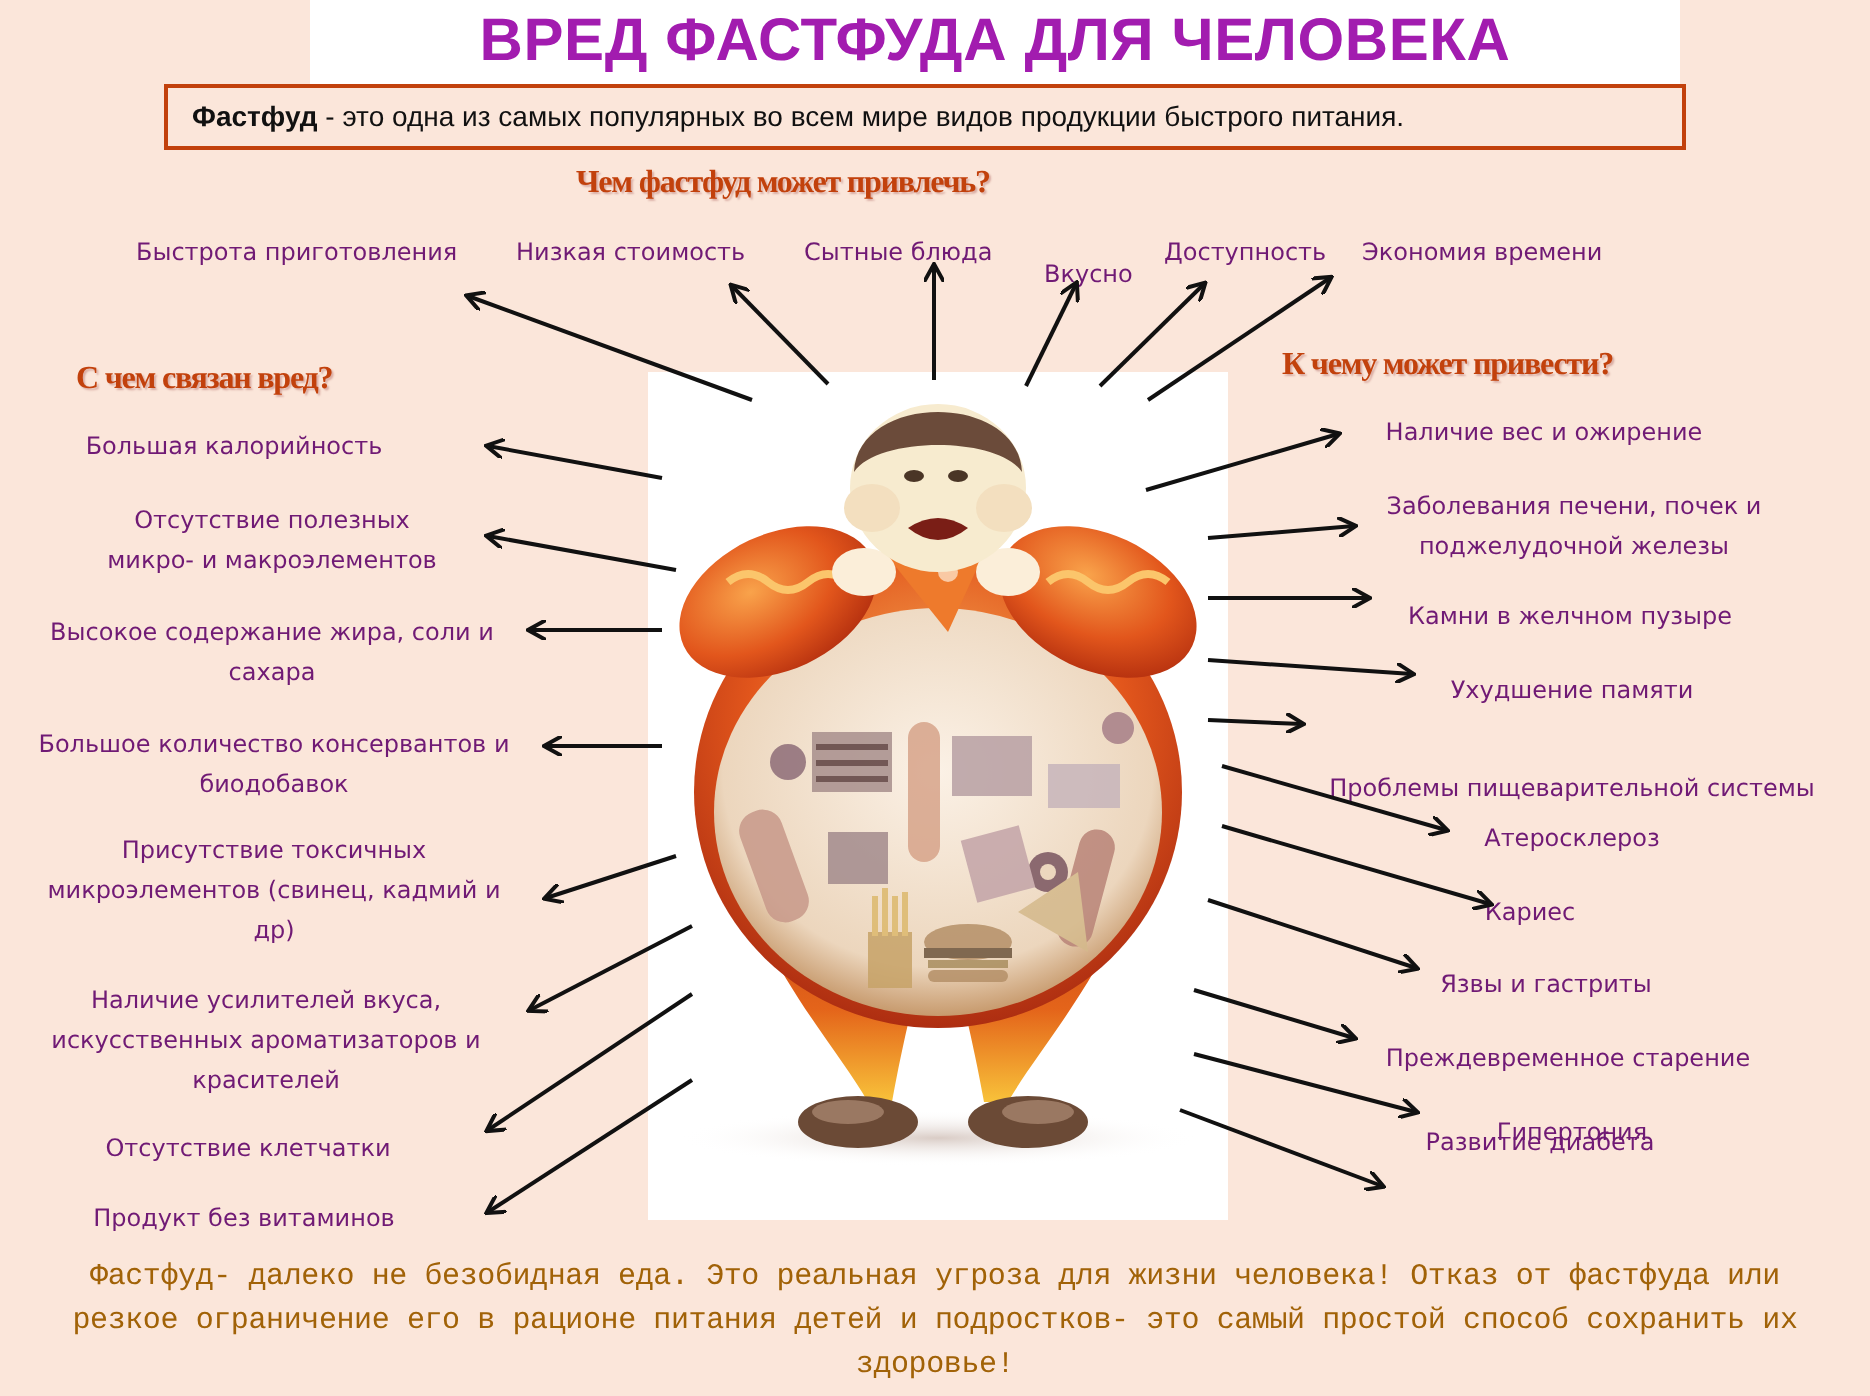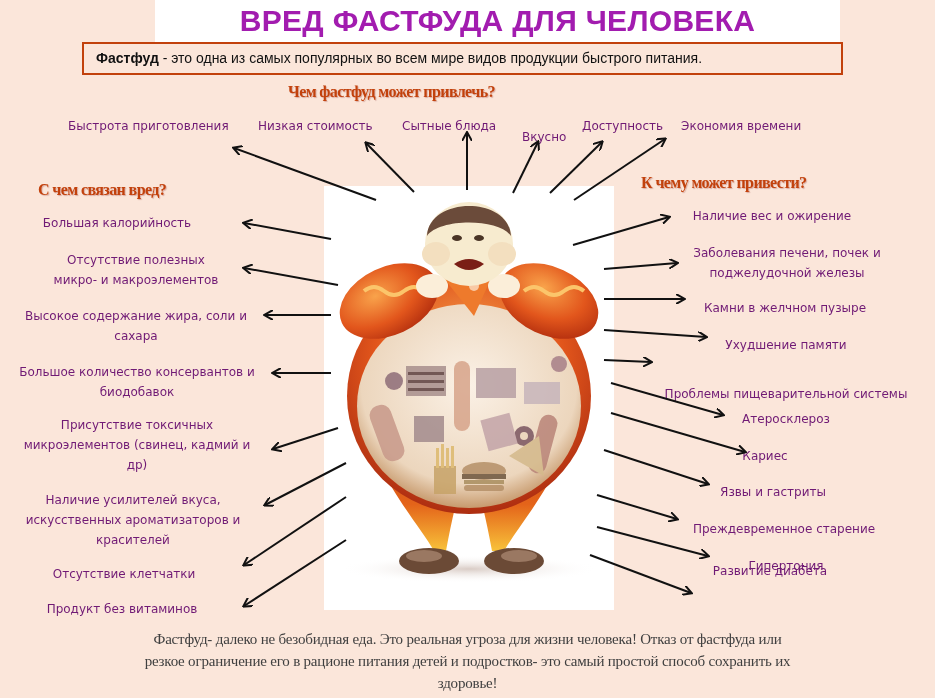--- a/index.html
+++ b/index.html
@@ -41,22 +41,22 @@
     white-space: nowrap;
   }
   .top-lbl { top: 116px; }
   .left-lbl { width: 280px; left: 0; }
   .right-lbl { width: 300px; left: 635px; }
   .panel {
     left: 324px; top: 186px; width: 290px; height: 424px; background: #ffffff;
   }
   .footer {
     left: 20px; top: 628px; width: 895px; text-align: center;
-    font-family: Liberation Serif, serif;
-    color: #404040; font-size: 15px; line-height: 22px; letter-spacing: -0.2px;
+    font-family: Liberation Mono, monospace;
+    color: #a16207; font-size: 15px; line-height: 22px; letter-spacing: -0.2px;
   }
   svg.arrows { position: absolute; left: 0; top: 0; pointer-events: none; }
 </style>
 </head>
 <body>
 
 <div class="abs title-bg"></div>
 <div class="abs main-title">ВРЕД ФАСТФУДА ДЛЯ ЧЕЛОВЕКА</div>
 
 <div class="abs def-box">

